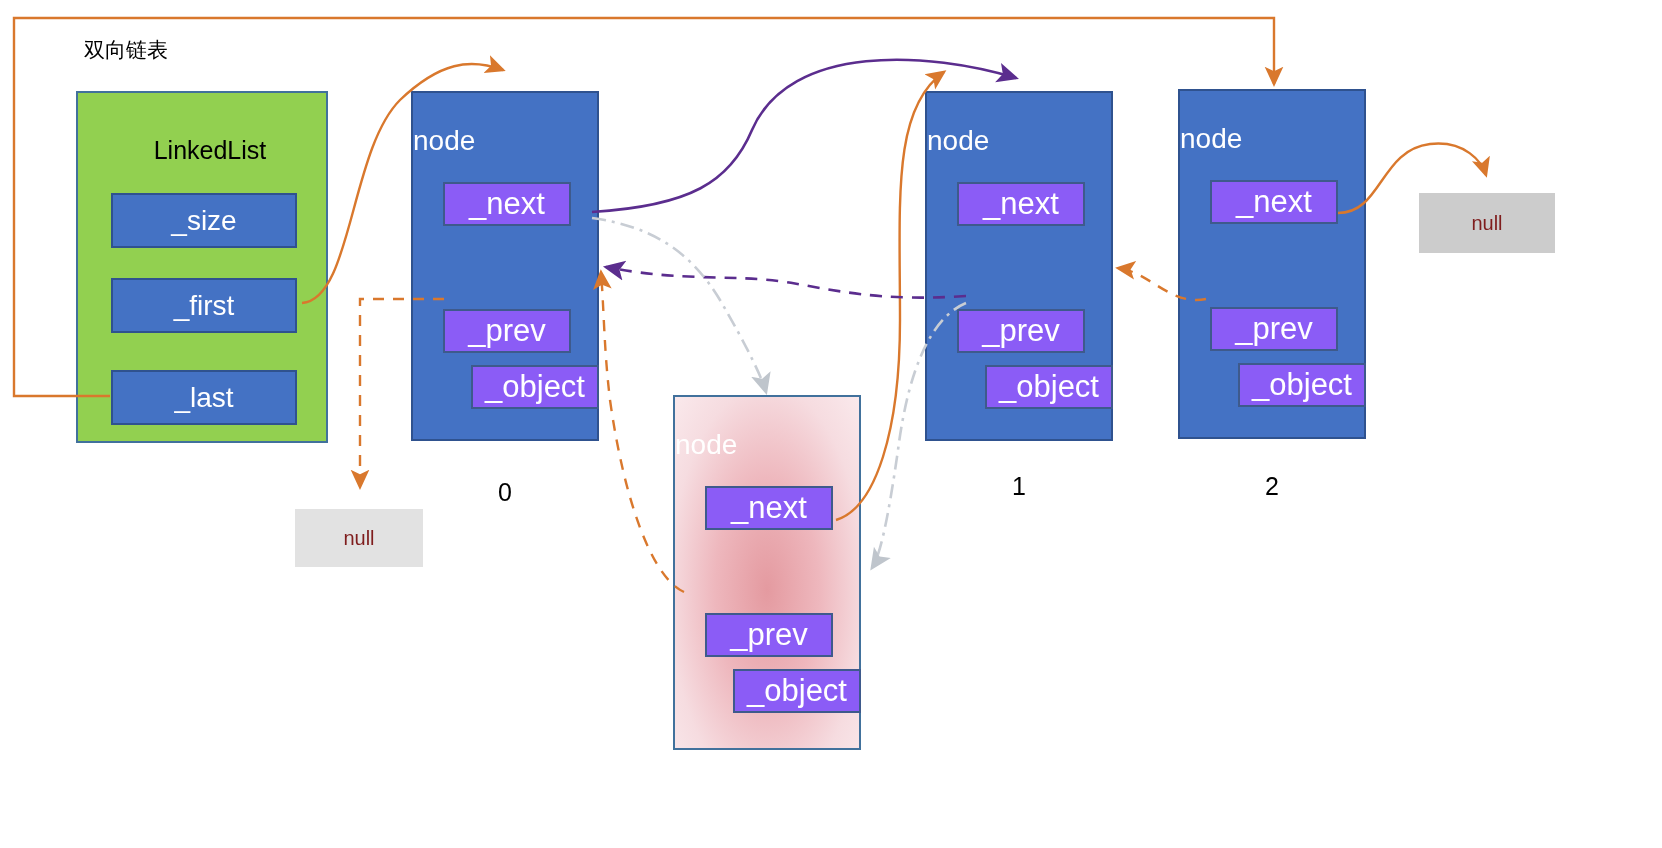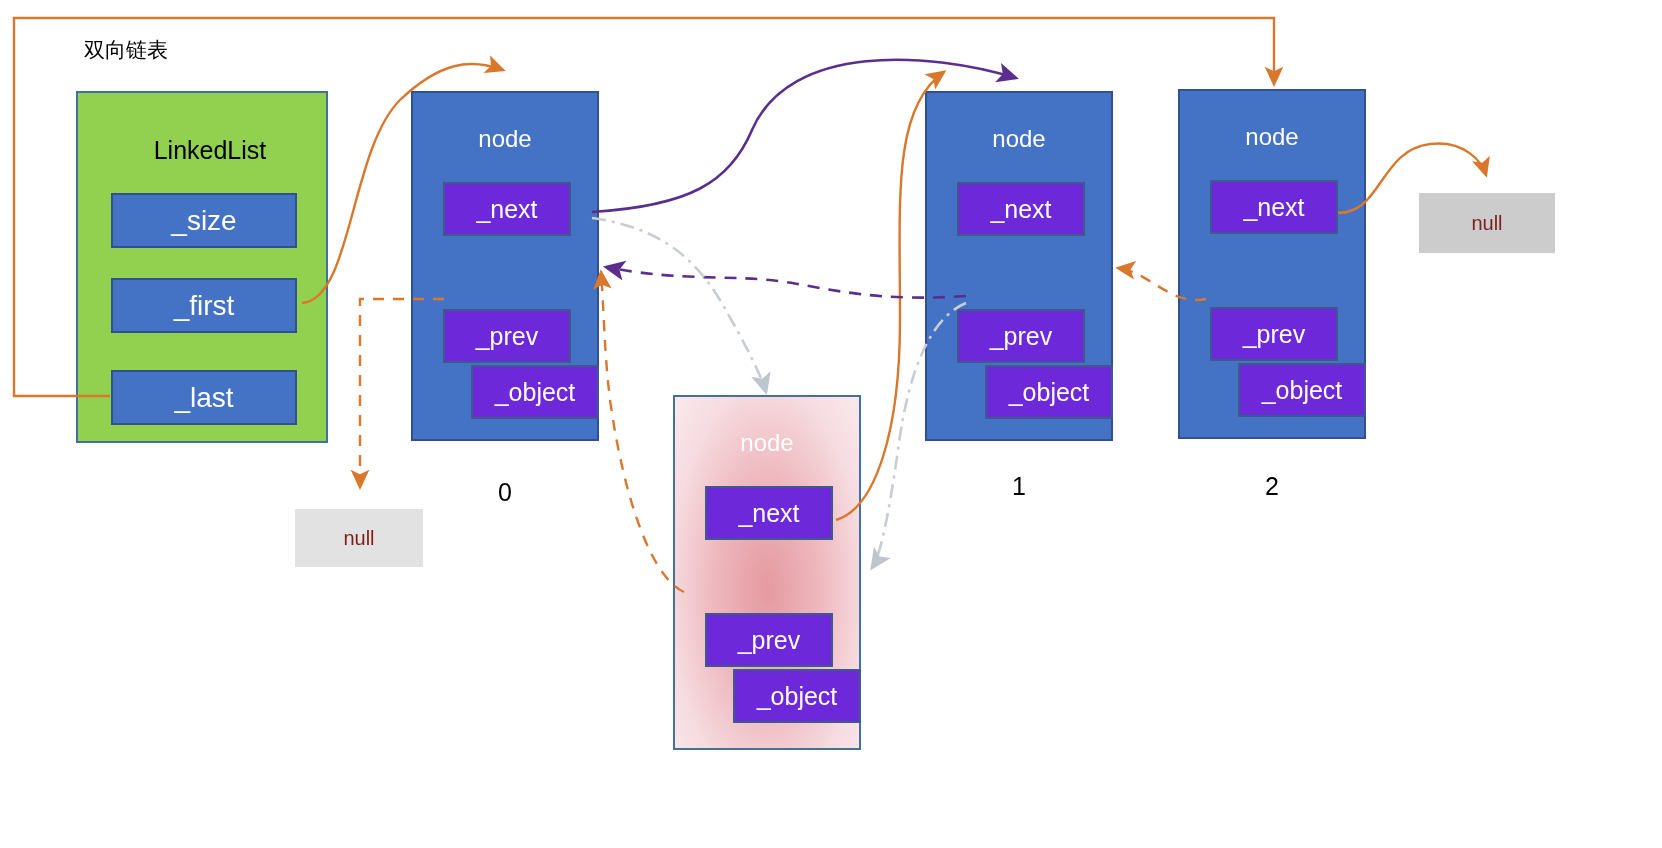--- a/index.html
+++ b/index.html
@@ -88,34 +88,34 @@
   }
   .node-box.pending {
     background: radial-gradient(ellipse at 50% 55%, #e49aa0 0%, #eeb7bd 40%, #f6dce0 75%, #fae9ec 100%);
     border: 2px solid #41719c;
   }
   .node-title {
     position: absolute;
     left: 0;
     top: 32px;
     width: 100%;
-    text-align: center;
-    font-size: 24px;
+    text-align: left;
+    font-size: 28px;
     color: #ffffff;
   }
   .node-field {
     position: absolute;
     left: 30px;
     width: 128px;
-    height: 54px;
-    background: #6d28d9;
+    height: 44px;
+    background: #8b5cf6;
     border: 2px solid #3e5a8c;
     box-sizing: border-box;
     color: #ffffff;
-    font-size: 25px;
+    font-size: 31px;
     display: flex;
     align-items: center;
     justify-content: center;
   }
   .node-field.nf0 { top: 89px; }
   .node-field.nf1 { top: 176px; margin-top: 40px; }
   .node-field.nf2 { top: 272px; margin-left: 28px; }
 
   .node-index {
     position: absolute;

